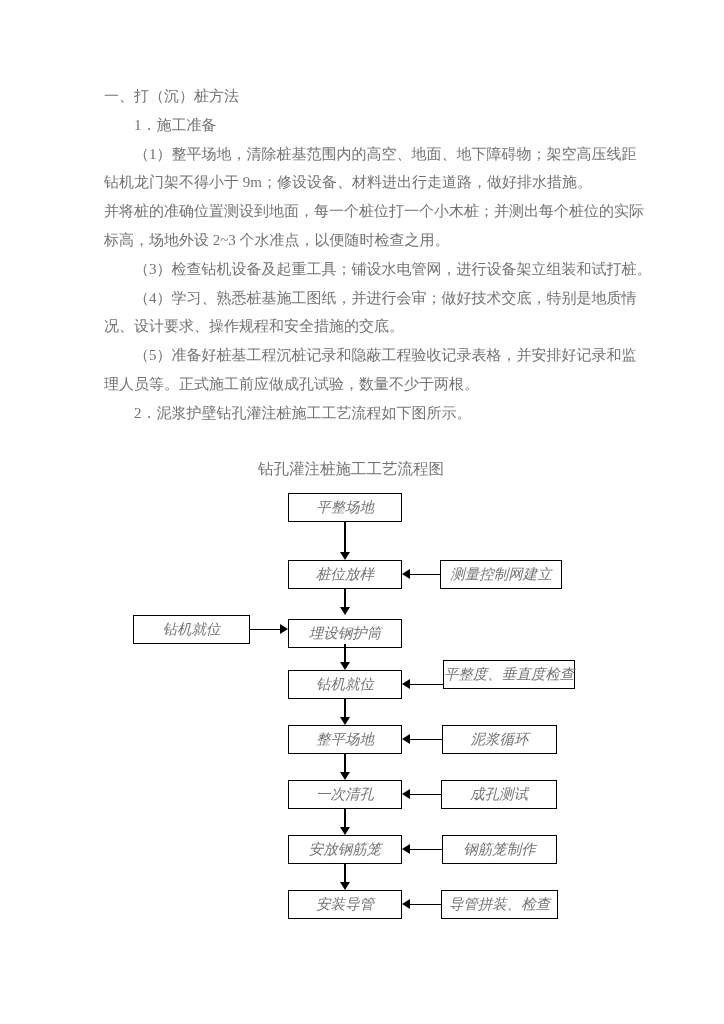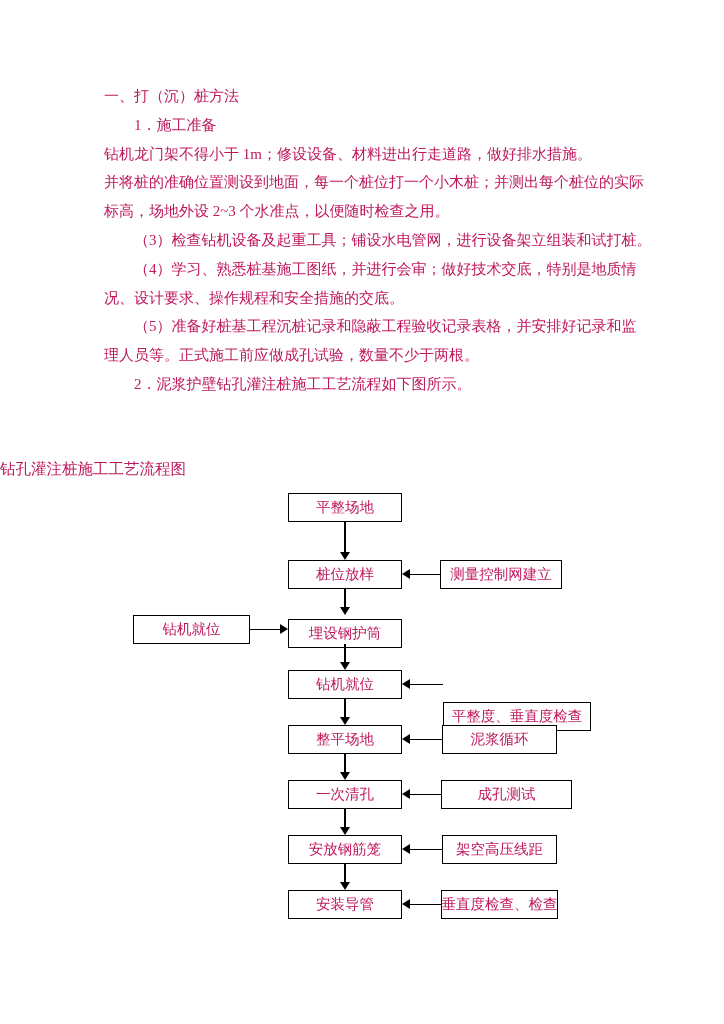--- a/index.html
+++ b/index.html
@@ -1,48 +1,48 @@
 <!DOCTYPE html>
 <html><head>
 <meta charset="utf-8">
 <style>
   html,body{margin:0;padding:0;background:#ffffff;}
   .page{
     position:relative;
     width:724px;height:1024px;
     background:#ffffff;
-    color:#be185d;
+    color:#737373;
     font-family:"Liberation Serif","DejaVu Serif",serif;
     overflow:hidden;
   }
   
   .body-text{
     position:absolute;left:104px;top:82px;width:540px;
     font-size:15px;line-height:28.8px;white-space:nowrap;
   }
   .line{height:28.8px;}
   .line.ind{padding-left:30px;}
   
   .chart-title{
     position:absolute;top:459px;left:0;width:702px;
-    text-align:left;font-size:15.5px;line-height:20px;
+    text-align:center;font-size:15.5px;line-height:20px;
   }
   .fbox{
     position:absolute;box-sizing:border-box;height:29px;
     border:1px solid #000;background:#fff;
     display:flex;align-items:center;justify-content:center;
-    font-size:14.5px;white-space:nowrap;
+    font-size:14.5px;white-space:nowrap;font-style:italic;
   }
   .m{left:288px;width:114px;}
   .m1{top:493px}.m2{top:560px}.m3{top:619px}.m4{top:670px}
   .m5{top:725px}.m6{top:780px}.m7{top:835px}.m8{top:890px}
   .r2{top:560px;left:440px;width:122px}
-  .r4{top:702px;left:443px;width:148px}
+  .r4{top:660px;left:443px;width:132px}
   .r5{top:725px;left:442px;width:115px}
-  .r6{top:780px;left:441px;width:131px}
+  .r6{top:780px;left:441px;width:116px}
   .r7{top:835px;left:442px;width:115px}
   .r8{top:890px;left:441px;width:117px}
   .l3{top:615px;left:133px;width:117px}
   
   .vline{position:absolute;left:344px;width:1.5px;background:#000;}
   .vhead{position:absolute;left:339.5px;width:0;height:0;
     border-left:5px solid transparent;border-right:5px solid transparent;
     border-top:8px solid #000;}
   .hline{position:absolute;height:1.5px;background:#000;}
   .lhead{position:absolute;width:0;height:0;
@@ -53,21 +53,22 @@
     border-left:8px solid #000;}
 </style>
 </head>
 <body>
 
 <div class="page">
 
   <div class="body-text">
     <div class="line">一、打（沉）桩方法</div>
     <div class="line ind">1．施工准备</div>
-    <div class="line">钻机龙门架不得小于 1m；修设设备、材料进出行走道路，做好排水措施。</div>
+    <div class="line ind">（1）整平场地，清除桩基范围内的高空、地面、地下障碍物；架空高压线距</div>
+    <div class="line">钻机龙门架不得小于 9m；修设设备、材料进出行走道路，做好排水措施。</div>
     <div class="line">并将桩的准确位置测设到地面，每一个桩位打一个小木桩；并测出每个桩位的实际</div>
     <div class="line">标高，场地外设 2~3 个水准点，以便随时检查之用。</div>
     <div class="line ind">（3）检查钻机设备及起重工具；铺设水电管网，进行设备架立组装和试打桩。</div>
     <div class="line ind">（4）学习、熟悉桩基施工图纸，并进行会审；做好技术交底，特别是地质情</div>
     <div class="line">况、设计要求、操作规程和安全措施的交底。</div>
     <div class="line ind">（5）准备好桩基工程沉桩记录和隐蔽工程验收记录表格，并安排好记录和监</div>
     <div class="line">理人员等。正式施工前应做成孔试验，数量不少于两根。</div>
     <div class="line ind">2．泥浆护壁钻孔灌注桩施工工艺流程如下图所示。</div>
   </div>
 
@@ -80,22 +81,22 @@
   <div class="fbox m m5">整平场地</div>
   <div class="fbox m m6">一次清孔</div>
   <div class="fbox m m7">安放钢筋笼</div>
   <div class="fbox m m8">安装导管</div>
 
   <div class="fbox r2">测量控制网建立</div>
   <div class="fbox l3">钻机就位</div>
   <div class="fbox r4">平整度、垂直度检查</div>
   <div class="fbox r5">泥浆循环</div>
   <div class="fbox r6">成孔测试</div>
-  <div class="fbox r7">架空高压线距</div>
-  <div class="fbox r8">垂直度检查、检查</div>
+  <div class="fbox r7">钢筋笼制作</div>
+  <div class="fbox r8">导管拼装、检查</div>
 
   <div class="vline" style="top:522px;height:30px"></div>
   <div class="vhead" style="top:552px"></div>
   <div class="vline" style="top:589px;height:18px"></div>
   <div class="vhead" style="top:607px"></div>
   <div class="vline" style="top:644px;height:18px"></div>
   <div class="vhead" style="top:662px"></div>
   <div class="vline" style="top:699px;height:18px"></div>
   <div class="vhead" style="top:717px"></div>
   <div class="vline" style="top:754px;height:18px"></div>

